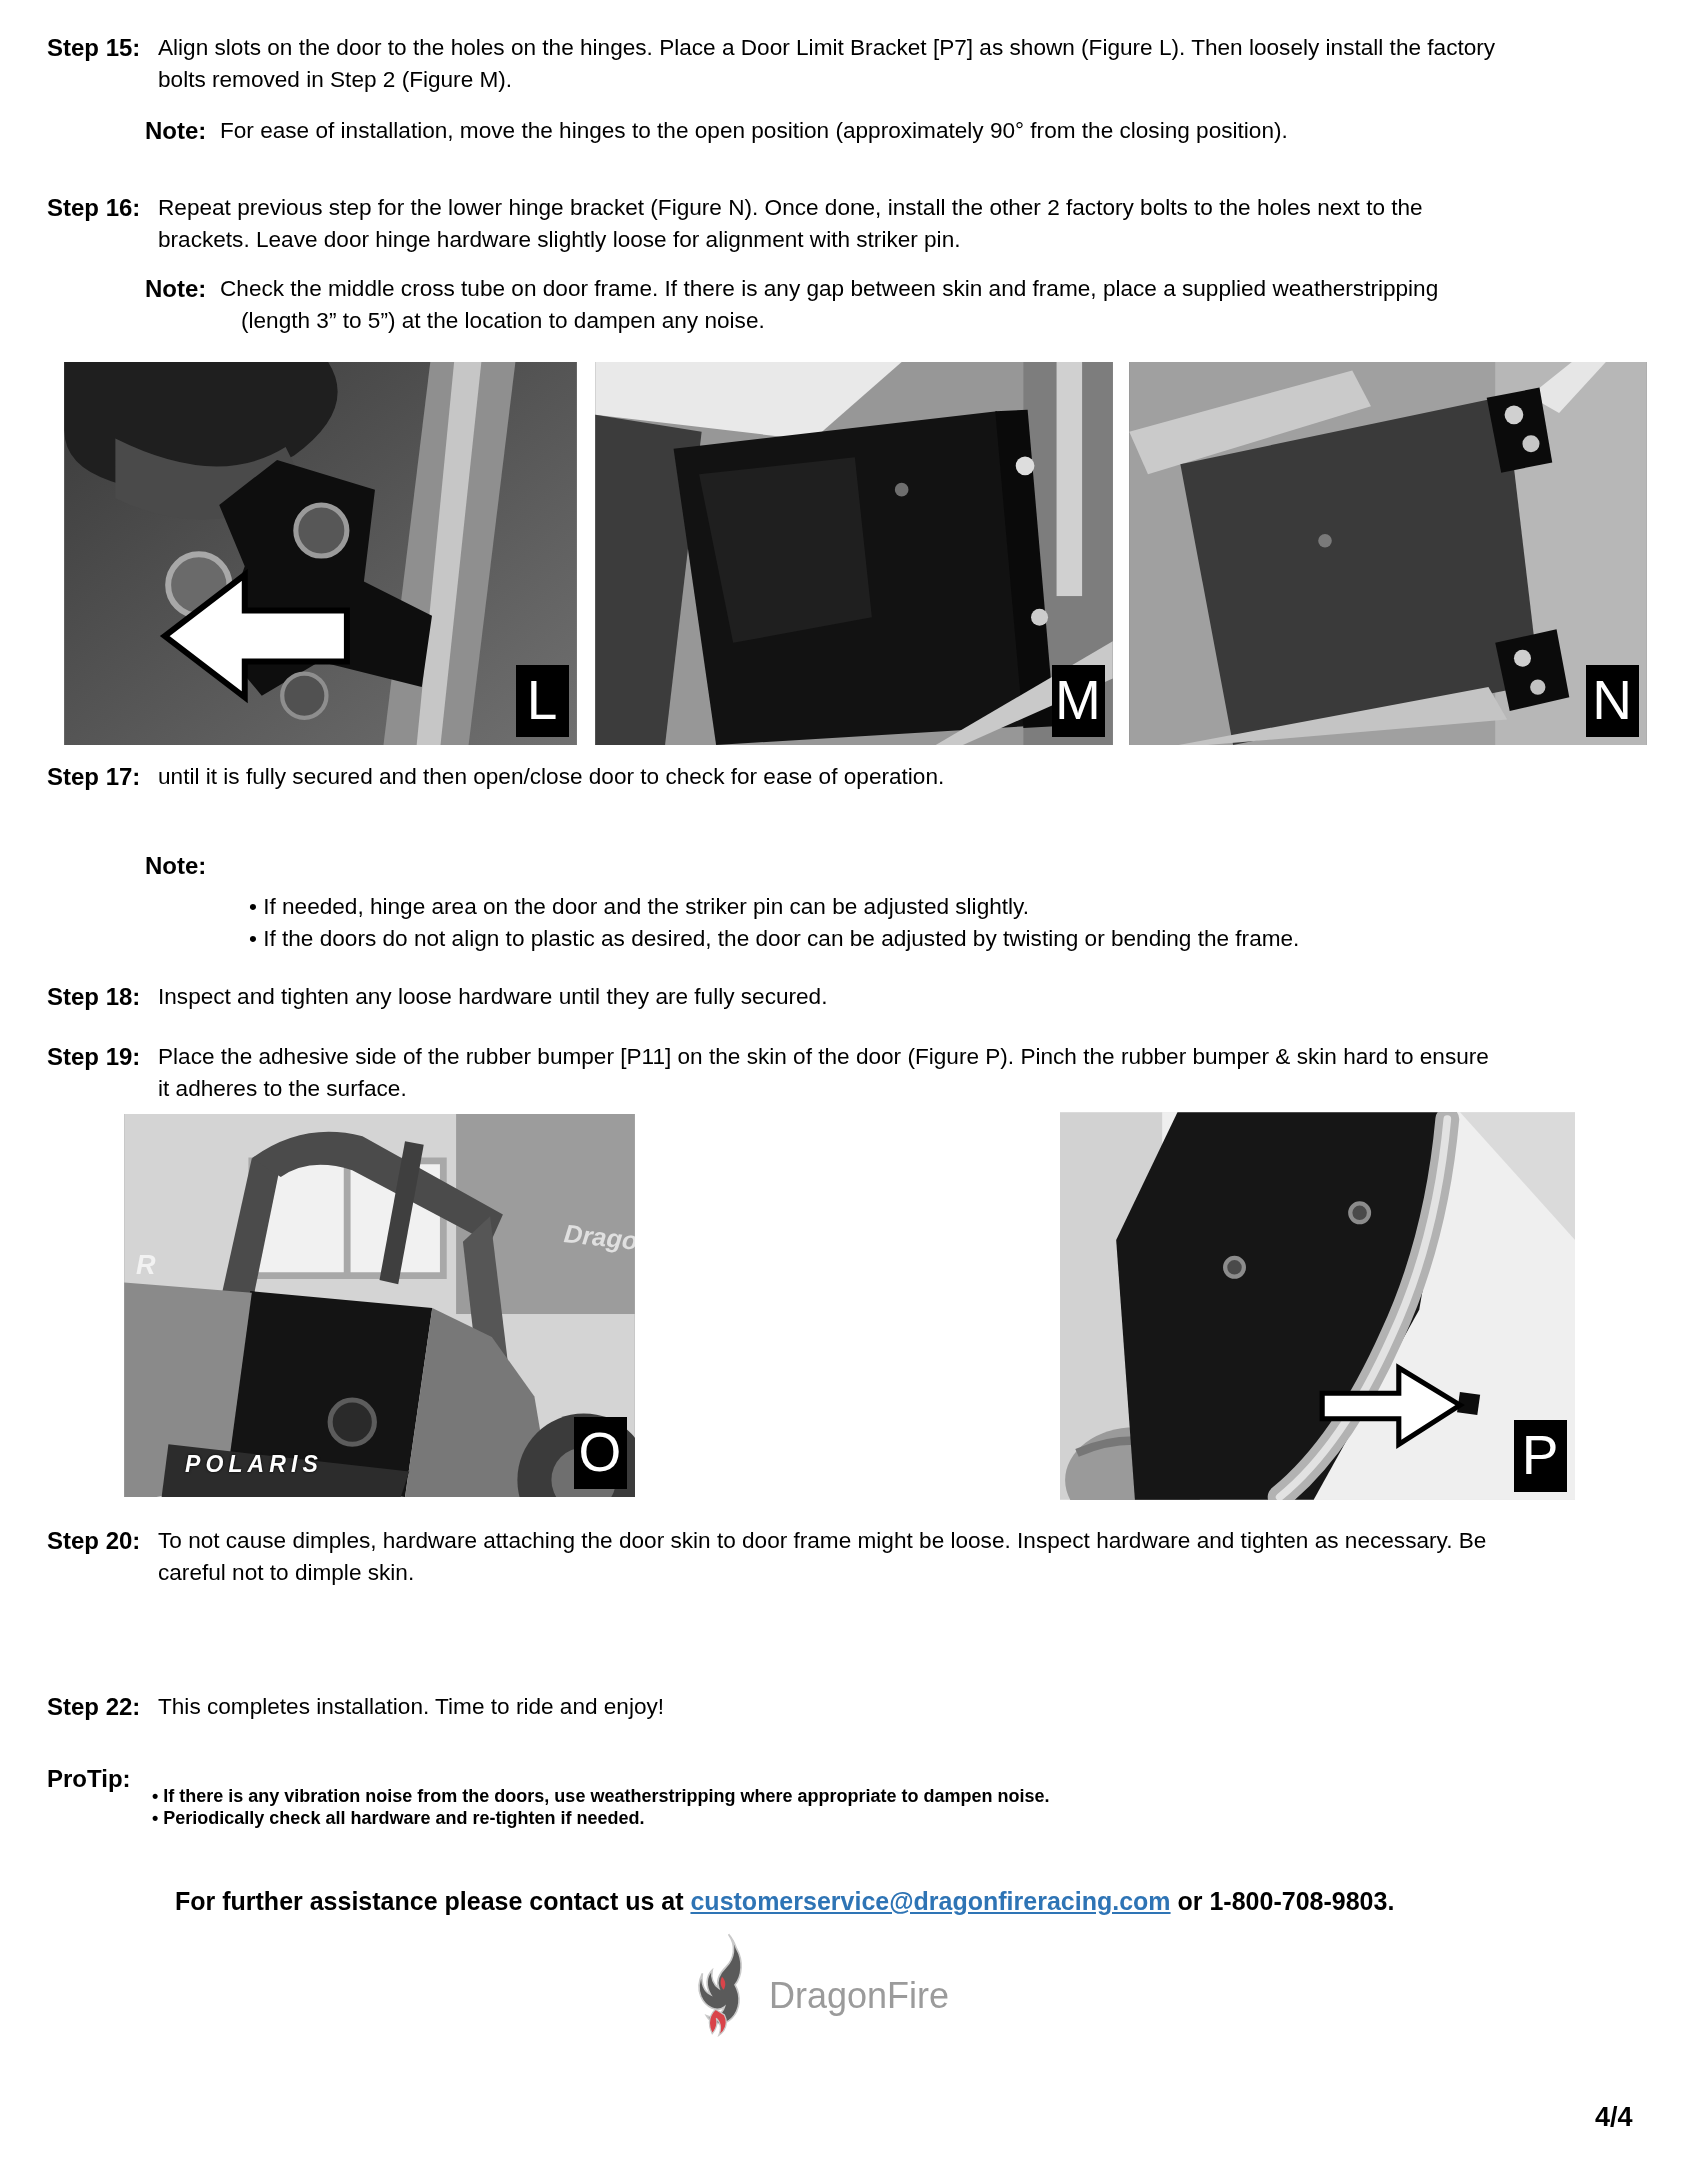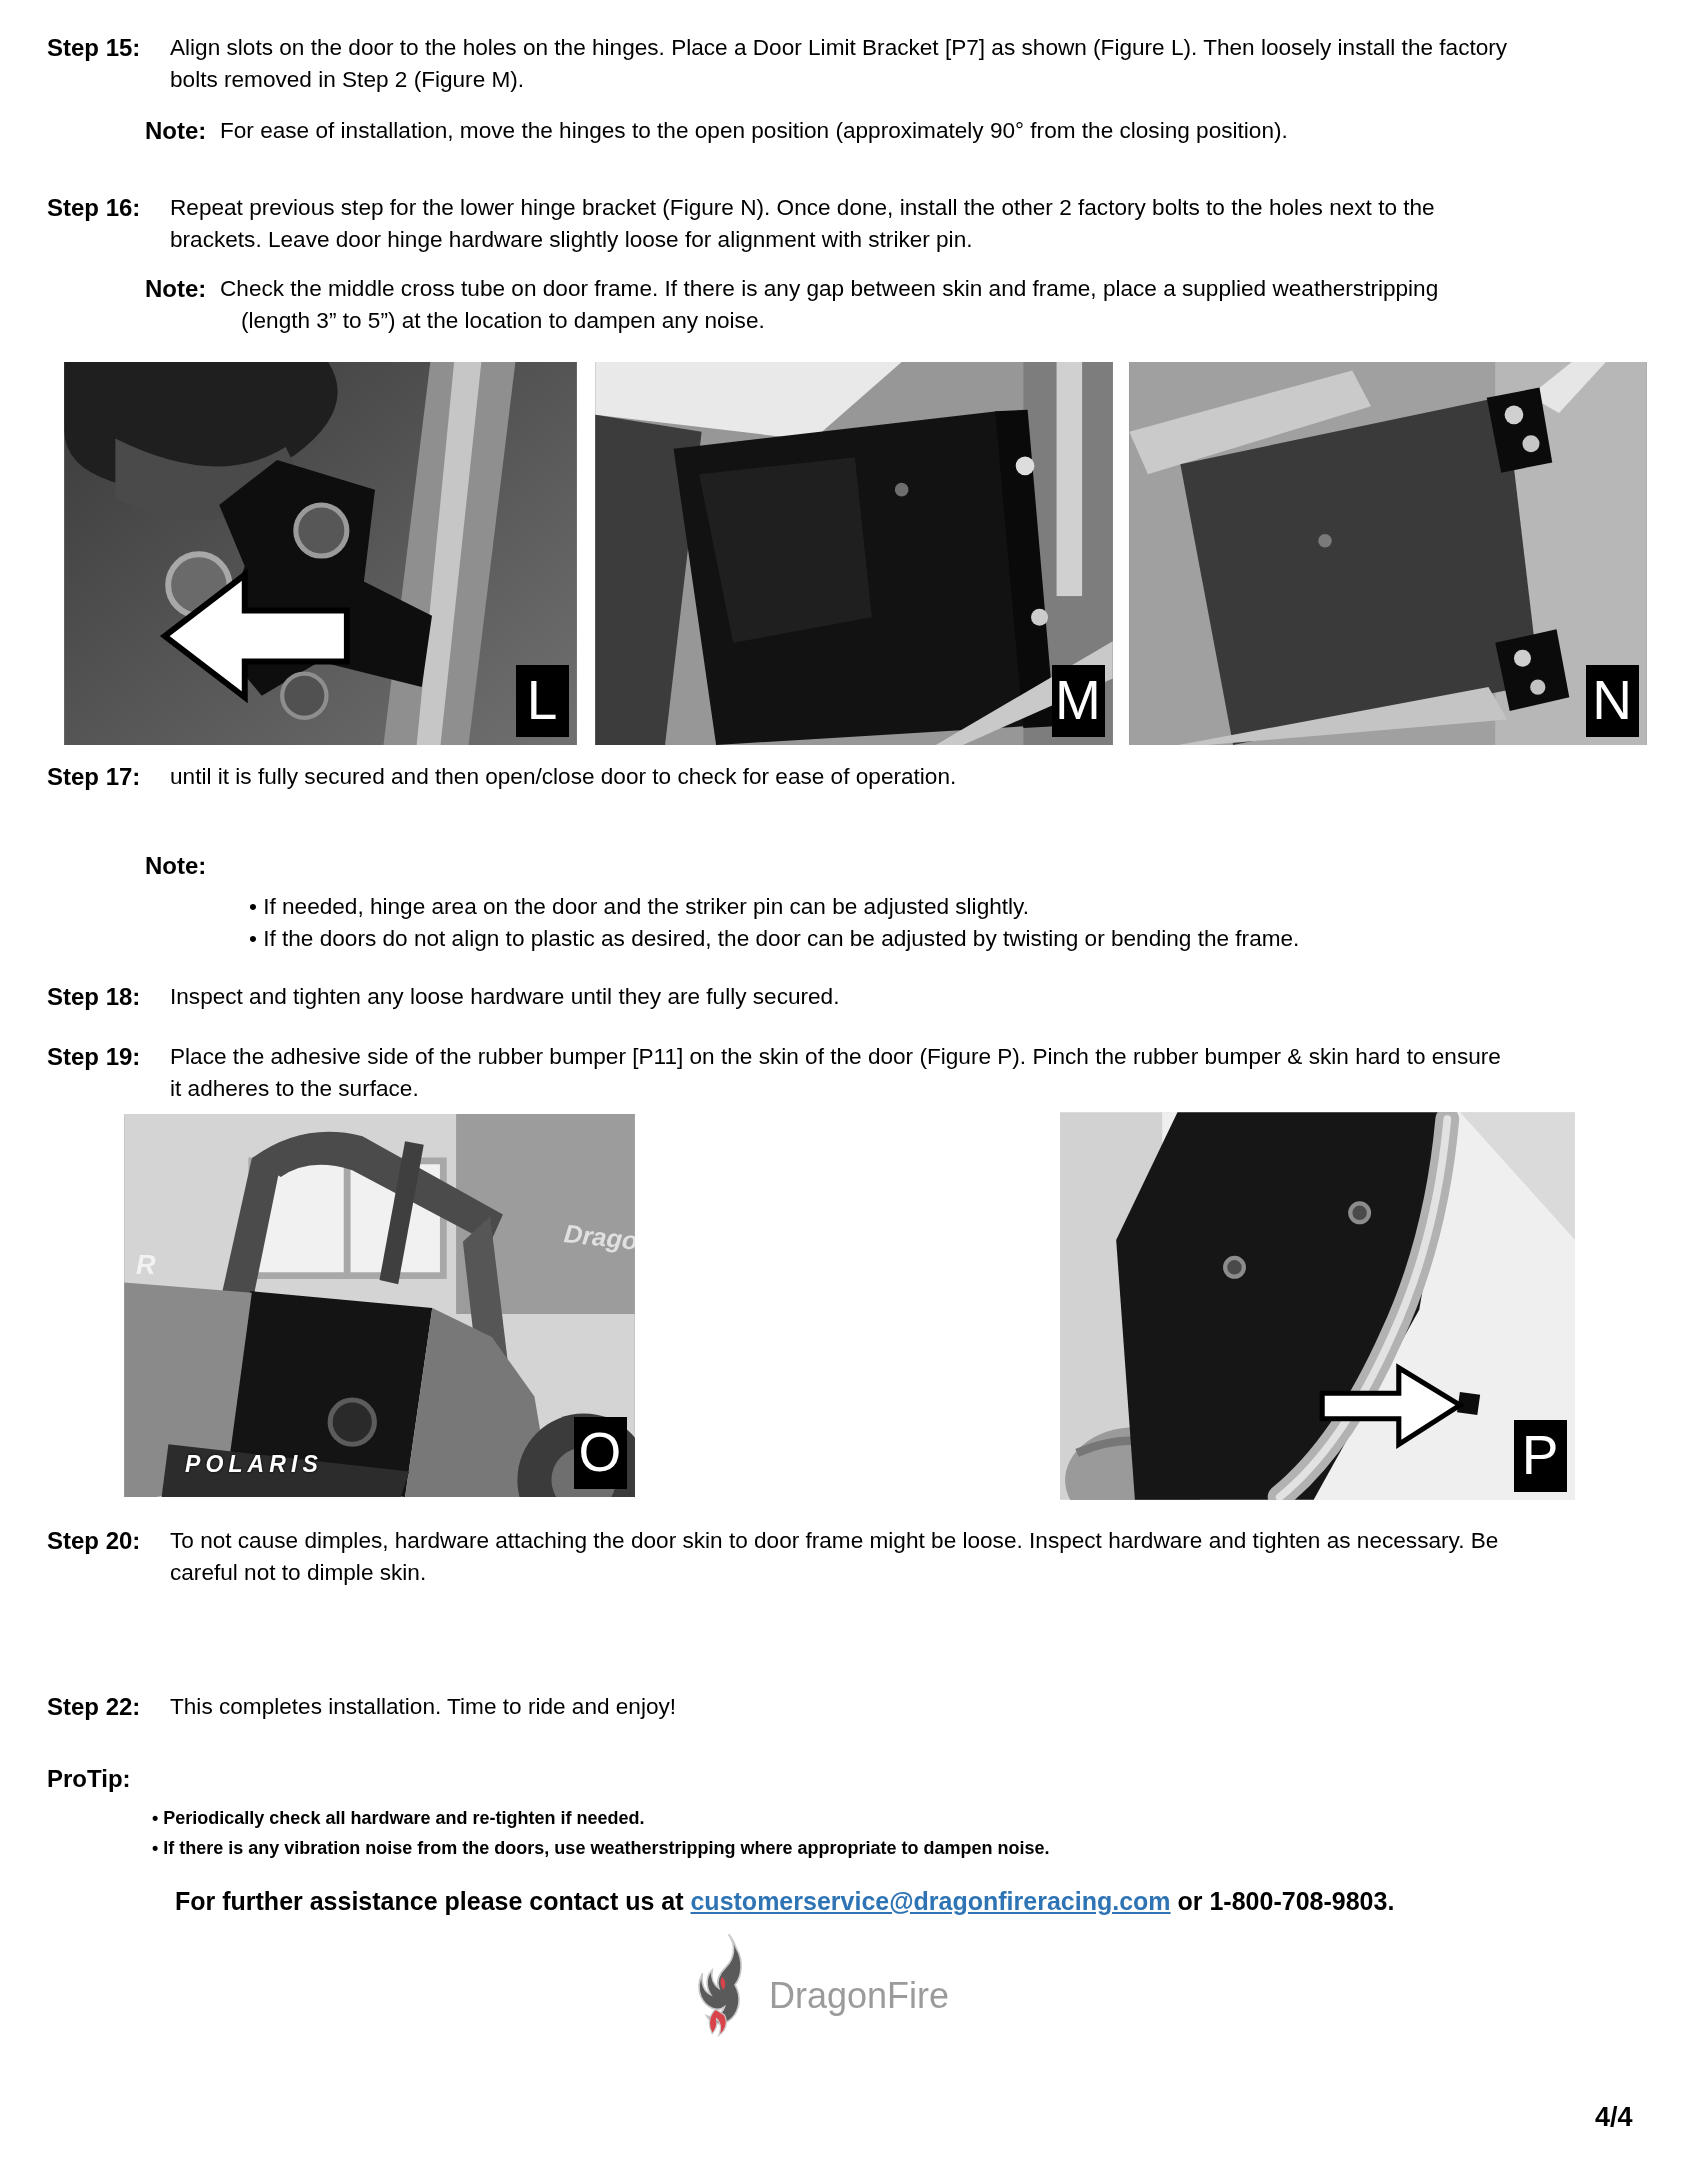--- a/index.html
+++ b/index.html
@@ -2,21 +2,21 @@
 <html style="font-size:13.6px"><head>
 <meta charset="utf-8">
 <style>
   html,body { margin:0; padding:0; background:#ffffff; }
   .page {
     position:relative; width:1685px; height:2181px; background:#ffffff;
     font-family:"Liberation Sans", sans-serif; color:#000; overflow:hidden;
   }
   .row { position:absolute; display:flex; align-items:flex-start; }
   .lbl { font-weight:bold; font-size:24px; line-height:32px; white-space:nowrap; flex:none; }
-  .step { left:47px;gap:12px; }
+  .step { left:47px; }
   .step .lbl { width:111px; }
   .note { left:145px; }
   .note .lbl { width:75px; }
   .body { font-size:22.6px; line-height:32px; }
   .line { white-space:nowrap; }
   .indent2 { padding-left:21px; }
   .bullet { position:absolute; font-size:22.6px; line-height:32px; white-space:nowrap; }
   .bullet.big { font-size:18px; font-weight:bold; }
   .contact { position:absolute; left:175px; top:1884px; font-size:25px; font-weight:bold; line-height:34px; white-space:nowrap; }
   .link { color:#2E74B5; text-decoration:underline; cursor:pointer; }
@@ -222,21 +222,21 @@
     <span class="lbl">Step 22:</span>
     <div class="body">
       <div class="line">This completes installation. Time to ride and enjoy!</div>
     </div>
   </div>
 
   <div class="row step" style="top:1763px">
     <span class="lbl">ProTip:</span>
   </div>
   <div class="bullet big" style="left:152px; top:1802px">• Periodically check all hardware and re-tighten if needed.</div>
-  <div class="bullet big" style="left:152px; top:1832px">• If there is any vibration noise from the doors, use weatherstripping where appropriate to dampen noise.</div>
+  <div class="bullet big" style="left:152px; top:1780px">• If there is any vibration noise from the doors, use weatherstripping where appropriate to dampen noise.</div>
 
   <div class="contact">
     <span>For further assistance please contact us at </span><span class="link">customerservice@dragonfireracing.com</span><span> or 1-800-708-9803.</span>
   </div>
 
   <div class="footer-logo">
     <svg class="dragon-icon" viewBox="0 0 60 130">
       <path d="M38,4 C48,18 45,34 35,44 C27,52 22,60 26,70 C20,66 16,58 18,48 C10,56 10,68 16,78 C8,74 4,64 6,52 C2,60 0,70 4,80 C10,94 24,100 33,93 C30,103 19,108 11,104 C17,115 32,117 42,107 C52,97 54,80 46,66 C55,55 56,36 48,22 C45,14 42,8 38,4 Z" fill="#5a5a5a" stroke="#c9c9c9" stroke-width="2"></path>
       <path d="M30,56 C27,62 28,68 32,72 C35,67 35,61 30,56 Z" fill="#d9444a"></path>
       <path d="M22,96 C14,104 12,114 18,126 C23,120 25,113 23,107 C29,113 29,121 26,128 C34,123 38,113 33,103 Z" fill="#d9444a" stroke="#c9c9c9" stroke-width="1.5"></path>

